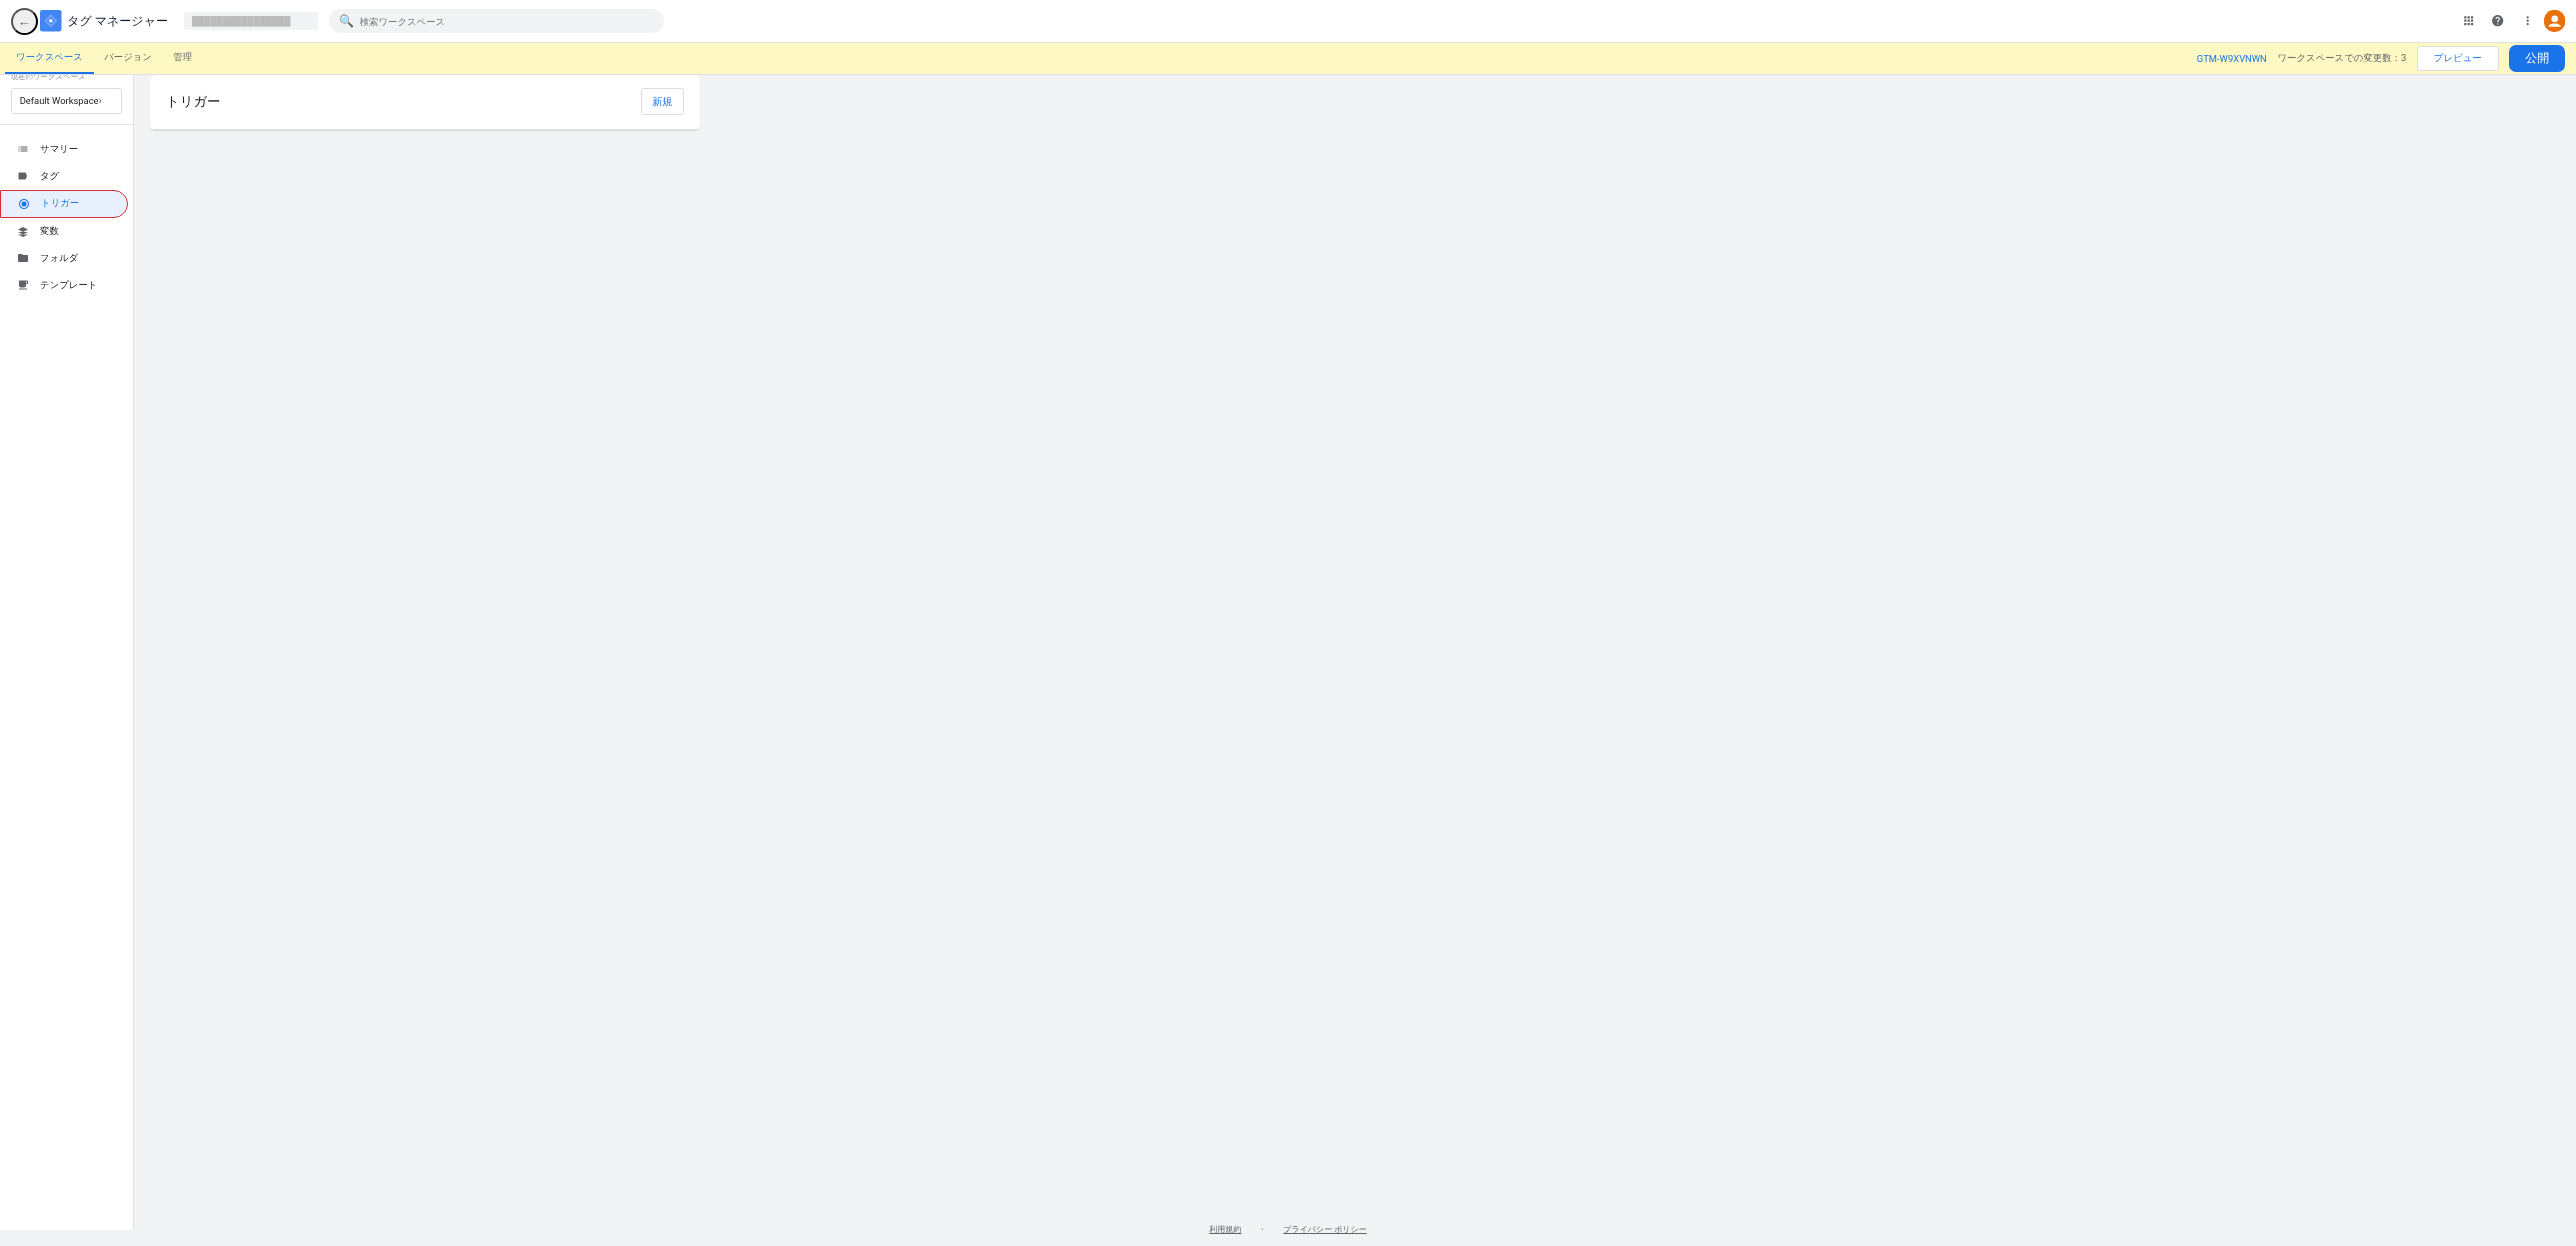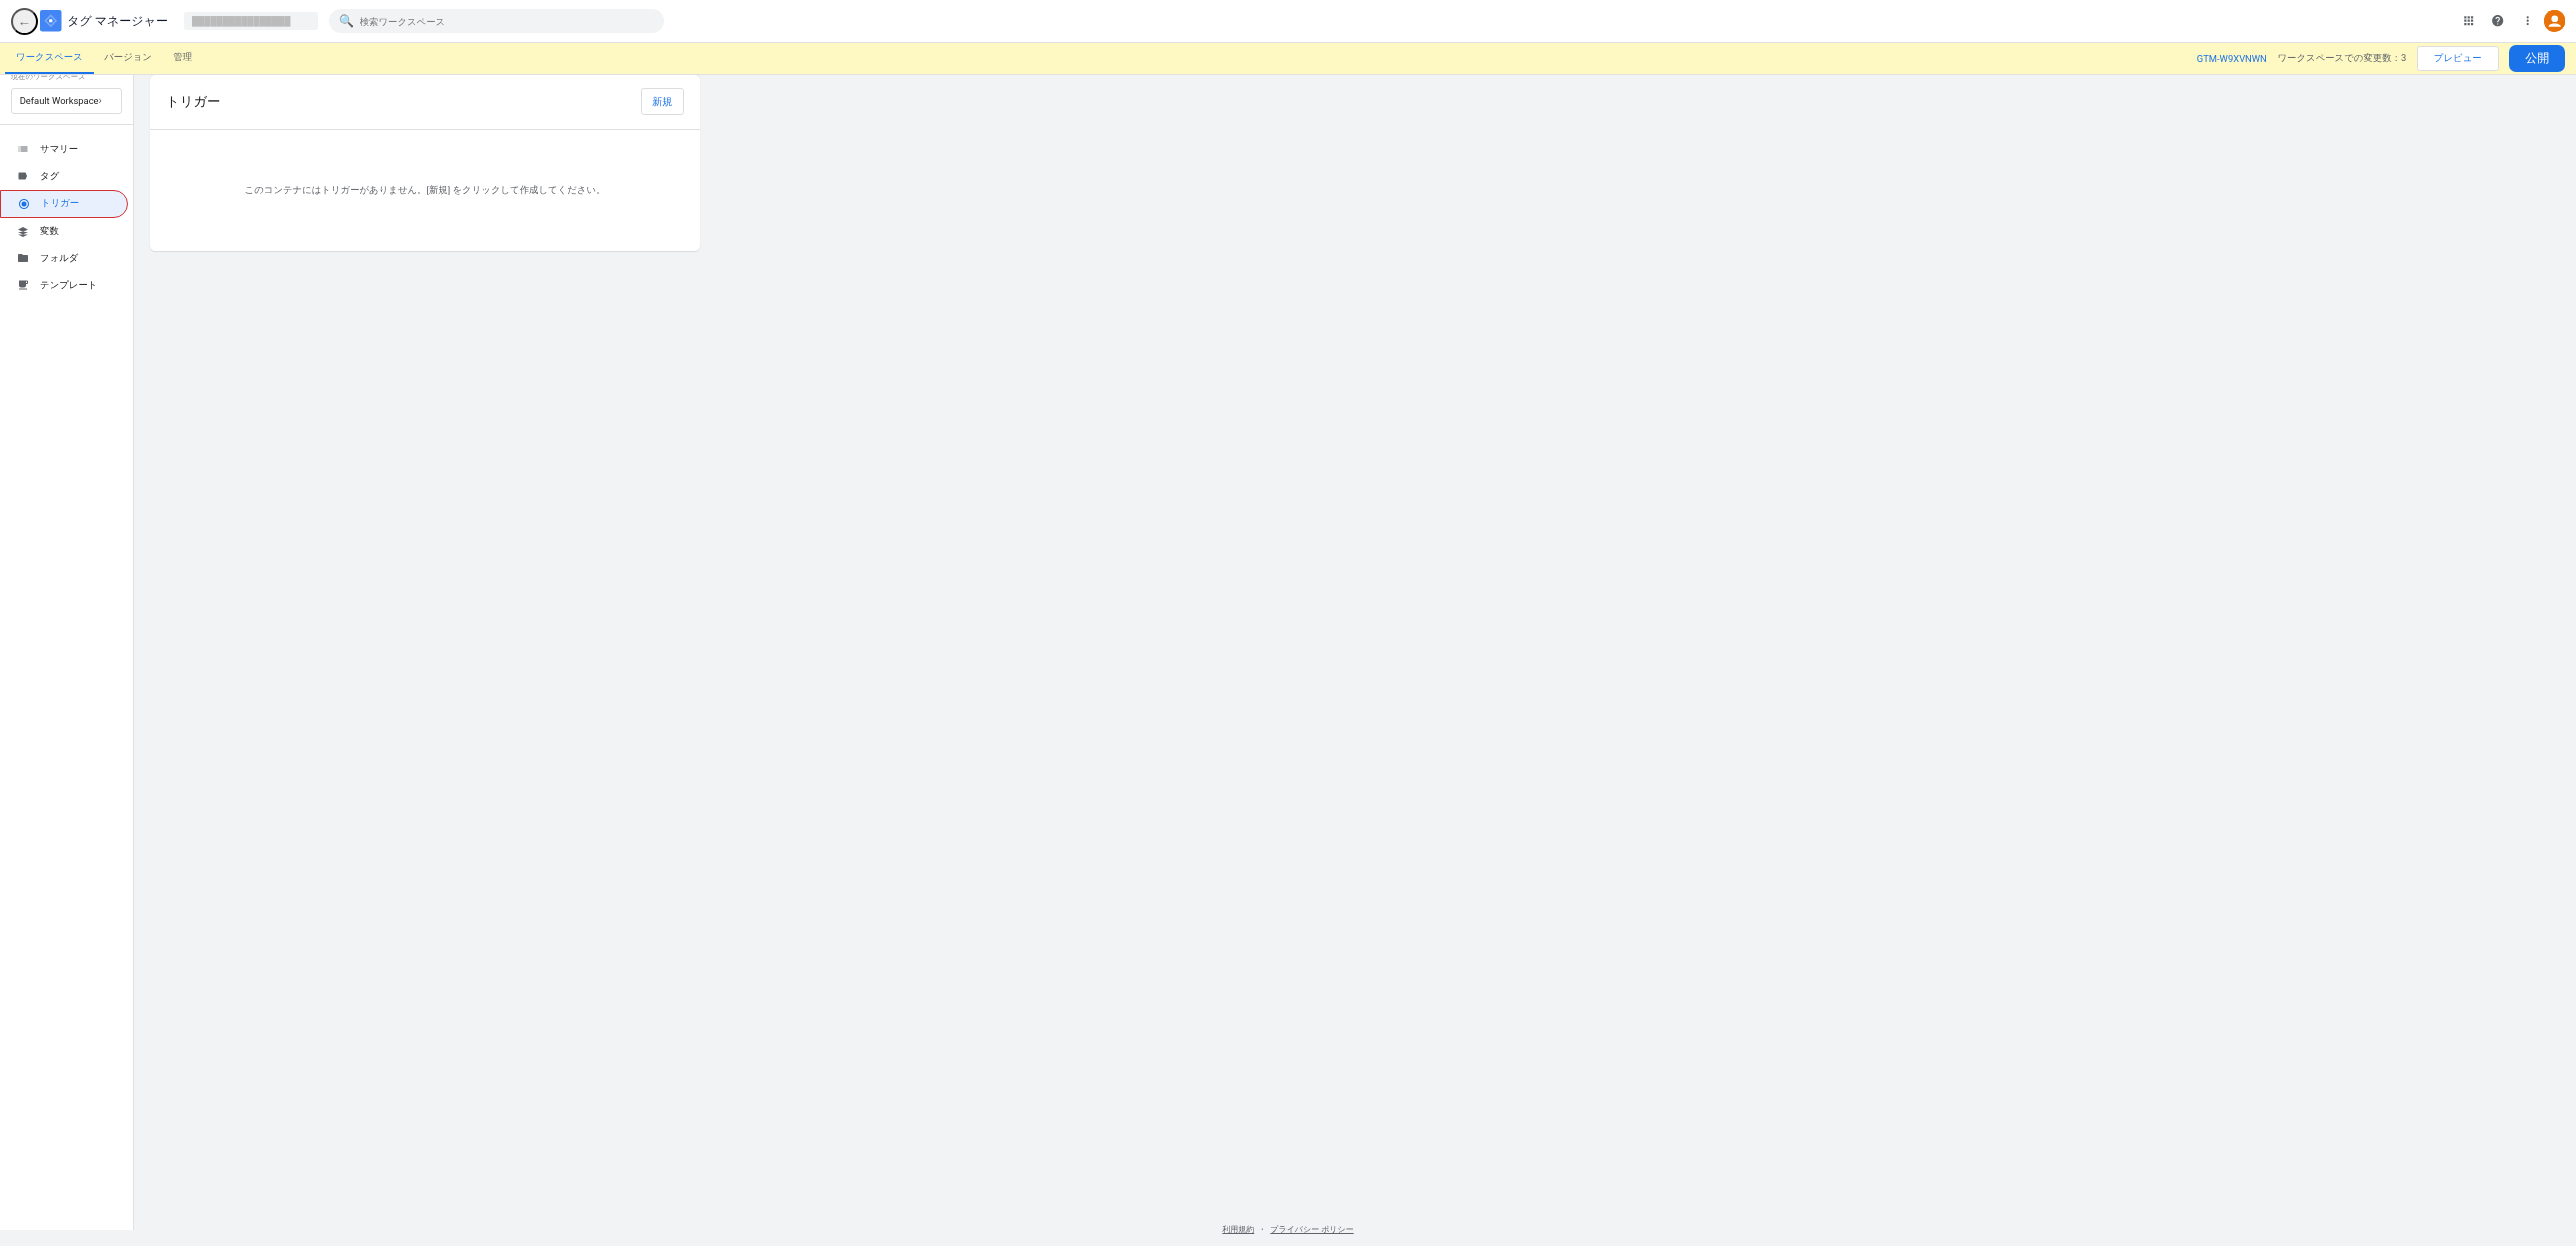--- a/index.html
+++ b/index.html
@@ -354,21 +354,21 @@
     .footer {
       position: fixed;
       bottom: 0;
       left: 0;
       right: 0;
       display: flex;
       justify-content: center;
       padding: 10.7px;
       font-size: 8px;
       color: #5f6368;
-      gap: 4px;
+      gap: 17px;
     }
 
     .footer-link {
       color: #5f6368;
       text-decoration: underline;
       cursor: pointer;
     }
   </style>
 </head>
 <body>
@@ -507,23 +507,20 @@
 
     </nav>
   </aside>
 
   <main class="main-content">
     <div class="content-card">
       <div class="card-header">
         <h1 class="card-title">トリガー</h1>
         <button class="new-btn">新規</button>
       </div>
-      <div class="card-empty-state">
-        <p>このコンテナにはトリガーがありません。[新規] をクリックして作成してください。</p>
-      </div>
     </div>
   </main>
 
 </div>
 
 <footer class="footer">
   <span class="footer-link">利用規約</span>
   <span>・</span>
   <span class="footer-link">プライバシー ポリシー</span>
 </footer>

